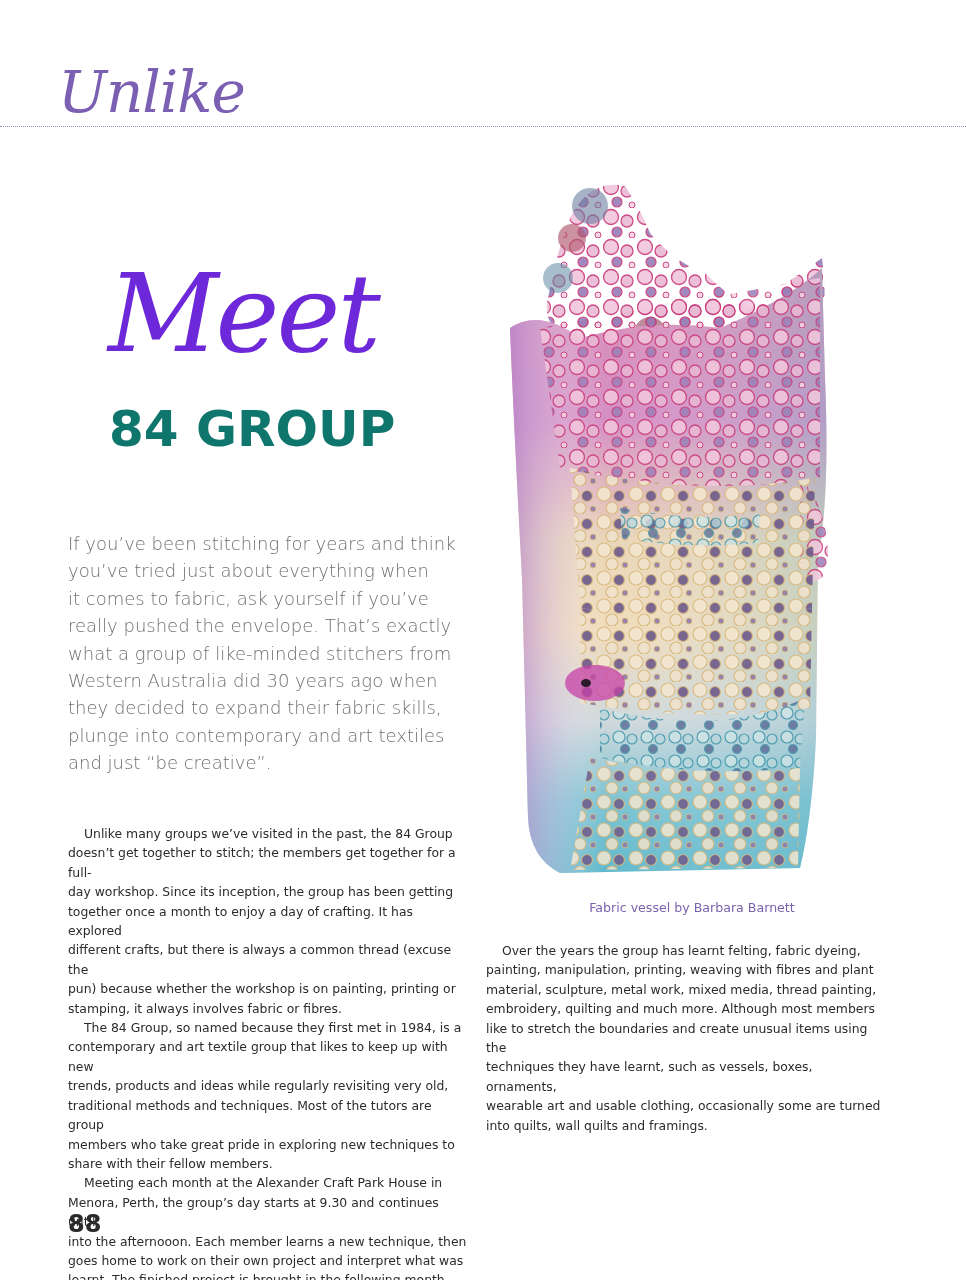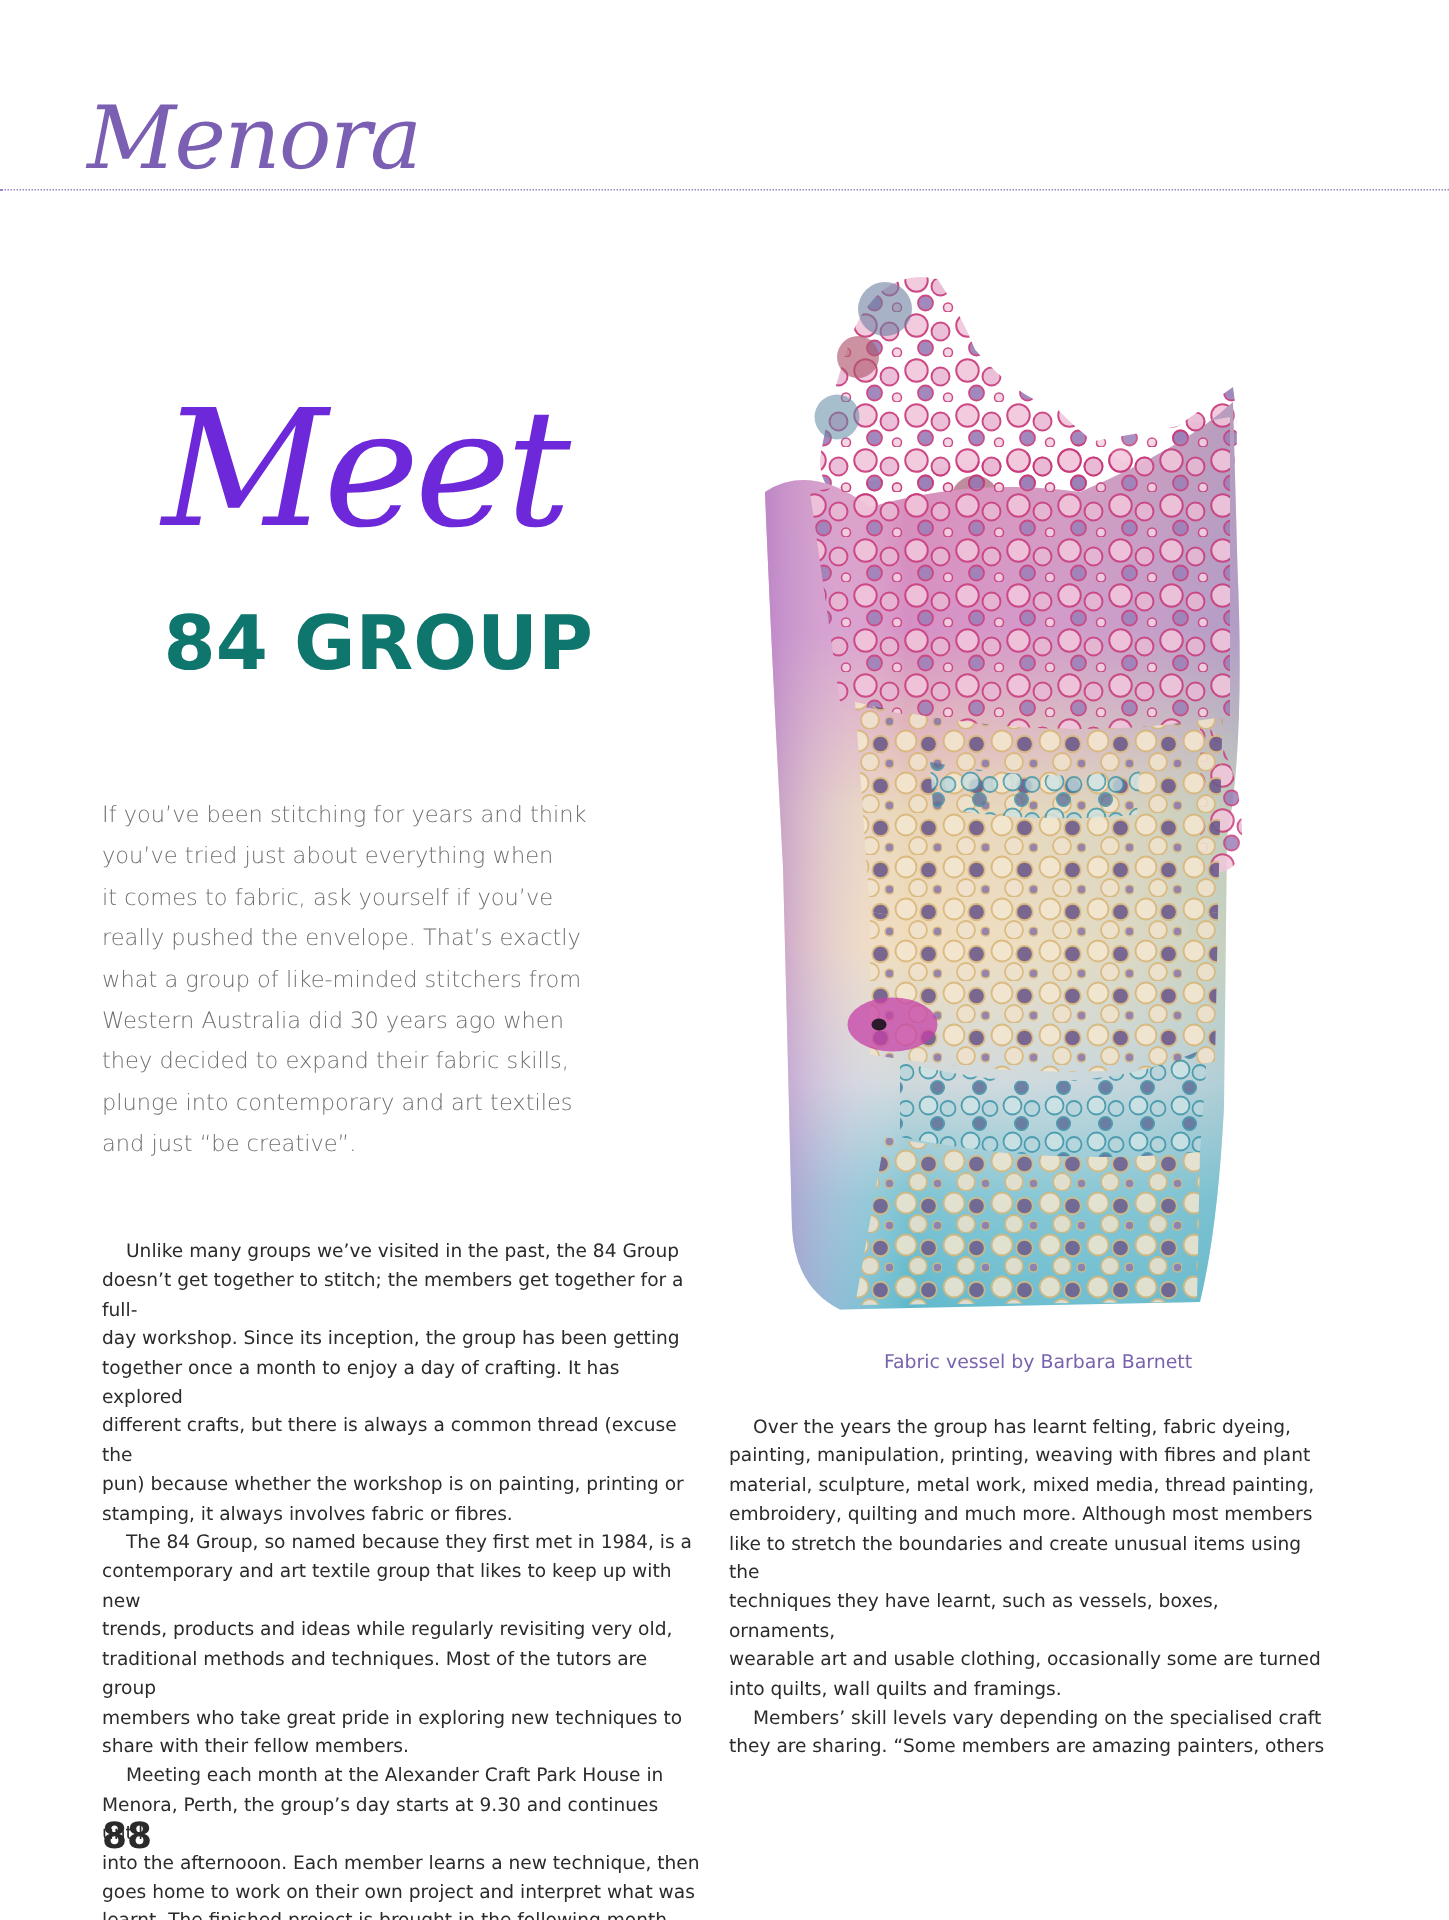--- a/index.html
+++ b/index.html
@@ -22,21 +22,21 @@
     font-size: 108px; color: #6d28d9; font-weight: normal; letter-spacing: -3px;
     line-height: 1;
   }
   .group-title {
     position: absolute; left: 109px; top: 392px;
     font-family: "DejaVu Sans", sans-serif; font-weight: bold;
     font-size: 50px; color: #0f766e; letter-spacing: 0px; line-height: 1; margin-top: 12px;
   }
   .intro {
     position: absolute; left: 68px; top: 530px; width: 410px;
-    font-family: "DejaVu Sans", sans-serif; font-size: 15px; line-height: 27.4px;
+    font-family: "DejaVu Sans", sans-serif; font-size: 18px; line-height: 27.4px;
     color: #6f6f6f; font-weight: 300;
   }
   .intro p { white-space: pre-line; }
 
   .col {
     position: absolute; width: 400px;
     font-family: "DejaVu Sans", sans-serif; font-size: 12.4px; line-height: 19.4px;
     color: #2b2b2b;
   }
   .col-left { left: 68px; top: 824px; }
@@ -53,21 +53,21 @@
   }
   .page-number {
     position: absolute; left: 68px; top: 1210px;
     font-family: "DejaVu Sans", sans-serif; font-weight: bold; font-size: 24px; color: #2a2a2a;
   }
 </style>
 </head>
 <body>
 
 <div class="rule"></div>
-<div class="feature-label">Menora</div>
+<div class="feature-label">Unlike</div>
 
 <div class="meet-script">Meet</div>
 <div class="group-title">84 GROUP</div>
 
 <div class="intro">
   <p>If you’ve been stitching for years and think
 you’ve tried just about everything when
 it comes to fabric, ask yourself if you’ve
 really pushed the envelope. That’s exactly
 what a group of like-minded stitchers from
@@ -160,17 +160,15 @@
 
 <div class="col col-right">
   <p><span class="indent-pad"></span><span>Over the years the group has learnt felting, fabric dyeing,
 painting, manipulation, printing, weaving with fibres and plant
 material, sculpture, metal work, mixed media, thread painting,
 embroidery, quilting and much more. Although most members
 like to stretch the boundaries and create unusual items using the
 techniques they have learnt, such as vessels, boxes, ornaments,
 wearable art and usable clothing, occasionally some are turned
 into quilts, wall quilts and framings.</span></p>
-  <p><span class="indent-pad"></span><span>Members’ skill levels vary depending on the specialised craft
-they are sharing. “Some members are amazing painters, others</span></p>
 </div>
 
 <div class="page-number">88</div>
 
 </body></html>

